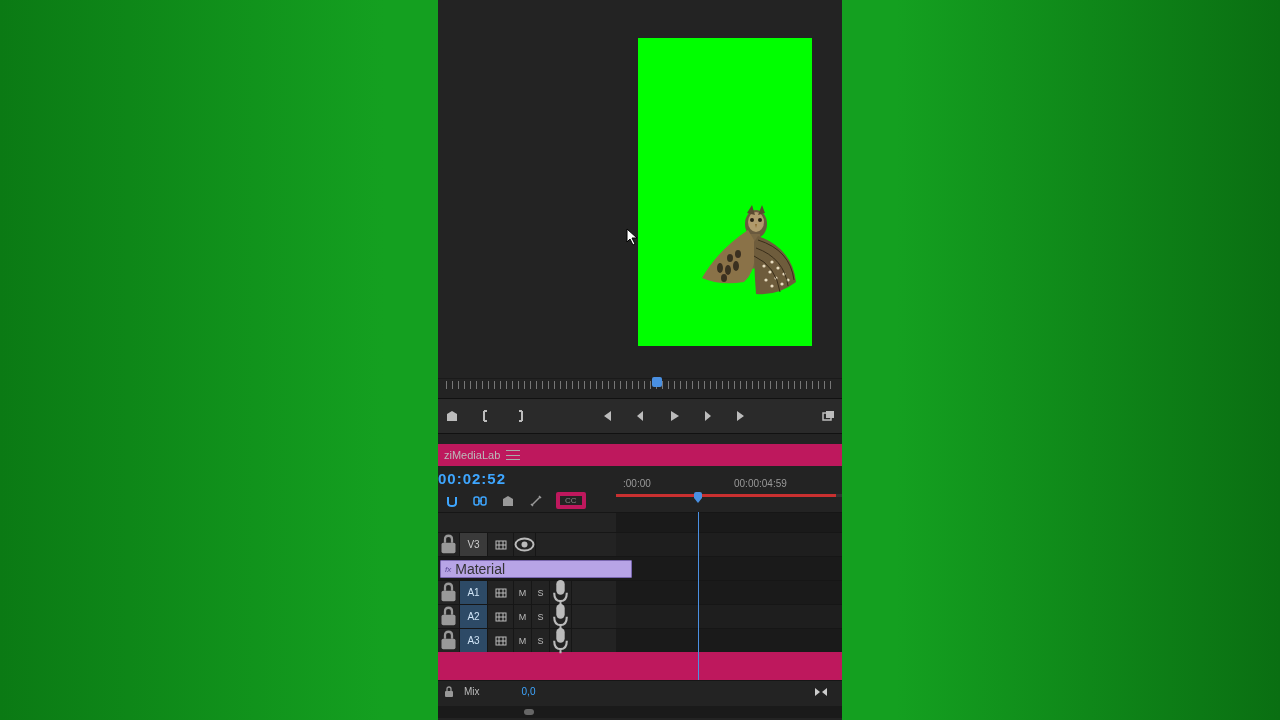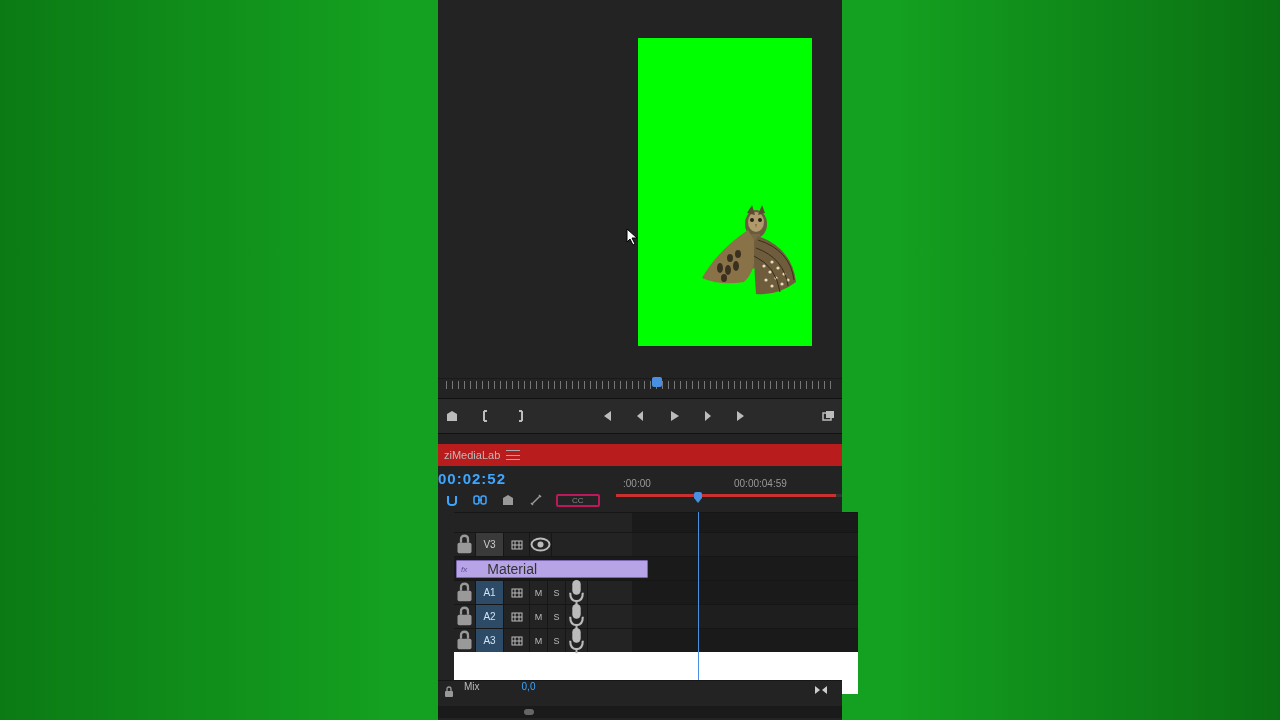--- a/index.html
+++ b/index.html
@@ -16,63 +16,63 @@
 
 .ruler{position:absolute;left:0;top:378px;width:100%;height:12px;background:#232323;border-top:1px solid #1a1a1a}
 .ticks{position:absolute;left:8px;right:8px;top:2px;height:8px;background:repeating-linear-gradient(90deg,#777 0 1px,transparent 1px 6px)}
 .ruler-head{position:absolute;top:-2px;left:214px;width:10px;height:10px;background:#4a90e2;border-radius:2px}
 
 .transport{position:absolute;left:0;top:398px;width:100%;height:36px;background:#2a2a2a;display:flex;align-items:center;justify-content:center;gap:18px;border-top:1px solid #111;border-bottom:1px solid #111}
 .tbtn{width:16px;height:16px;display:flex;align-items:center;justify-content:center;color:#bcbcbc;cursor:pointer;font-size:12px}
 .tbtn svg{width:14px;height:14px;fill:#bcbcbc}
 .transport .spacer{width:34px}
 
-.seqhdr{position:absolute;left:0;top:444px;width:100%;height:22px;display:flex;align-items:center;background:#b91c1c;font-size:11px;color:#bbb}
+.seqhdr{position:absolute;left:0;top:444px;width:100%;height:22px;display:flex;align-items:center;background:#be185d;font-size:11px;color:#bbb}
 .seqhdr .tab{padding:0 6px}
 .seqhdr .menu{width:14px;height:10px;display:flex;flex-direction:column;justify-content:space-between}
 .seqhdr .menu span{display:block;height:1px;background:#aaa}
 
 .timerow{position:absolute;left:0;top:466px;width:100%;height:44px;background:#232323}
 .tc{position:absolute;left:0;top:4px;font-size:15px;font-weight:600;color:#3ea6ff;letter-spacing:1px}
 .toolrow{position:absolute;left:6px;top:26px;display:flex;gap:12px;align-items:center}
 .ticon{width:16px;height:16px;display:flex;align-items:center;justify-content:center;color:#3ea6ff;cursor:pointer}
 .ticon.dim{color:#999}
 .ticon svg{width:14px;height:14px;fill:currentColor}
-.cc{border:2px solid #be185d;border-radius:2px;font-size:8px;padding:0 14px;color:#888}
+.cc{border:4px solid #be185d;border-radius:2px;font-size:8px;padding:0 5px;color:#888}
 
 .tlruler{position:absolute;left:178px;top:478px;right:0;height:28px;background:#232323}
 .tltick-area{position:absolute;left:0;top:0;right:0;height:14px}
 .tlabel{position:absolute;top:0;font-size:10px;color:#999}
 .tlplay-line{position:absolute;left:0;top:16px;right:0;height:3px;background:#333}
 .tlplay-used{position:absolute;top:16px;height:3px;background:#c93030}
 .tlhead{position:absolute;top:14px;width:12px;height:12px}
 .tlhead::before{content:"";position:absolute;left:2px;top:0;width:8px;height:6px;background:#4a90e2;border-radius:2px 2px 0 0}
 .tlhead::after{content:"";position:absolute;left:2px;top:6px;width:0;height:0;border-left:4px solid transparent;border-right:4px solid transparent;border-top:5px solid #4a90e2}
 
-.tracks{position:absolute;left:16px;top:512px;width:100%;height:182px;background:#ffffff}
+.tracks{position:absolute;left:0;top:512px;width:100%;height:182px;background:#be185d}
 .track{display:flex;height:24px;border-top:1px solid #161616}
 .track.audio .tlabel-box{background:#2d4a66;color:#cfe3f5}
 .thead{display:flex;align-items:center;width:178px;background:#232323}
 .cell{height:100%;display:flex;align-items:center;justify-content:center;border-right:1px solid #161616}
 .lock{width:22px;color:#999;cursor:pointer}
 .tlabel-box{width:28px;font-size:10px;background:#3a3a3a;color:#ccc;cursor:pointer}
 .tlabel-box.sel{background:#3a5a7a;color:#deeefd}
 .tog{width:26px;color:#bbb;cursor:pointer}
 .tog svg{width:12px;height:12px;fill:#bbb}
 .ms{width:18px;font-size:9px;color:#bbb;cursor:pointer}
 .mic{width:22px;color:#bbb;cursor:pointer}
 .eye{width:22px;cursor:pointer}
 .tlane{flex:1;position:relative;background:#1a1a1a}
 .tlane.alt{background:#1e1e1e}
-.clip{position:absolute;top:3px;height:18px;background:#b7a4e6;border:1px solid #7a67b0;border-radius:1px;display:flex;align-items:center;padding:0 4px;gap:20px}
+.clip{position:absolute;top:3px;height:18px;background:#b7a4e6;border:1px solid #7a67b0;border-radius:1px;display:flex;align-items:center;padding:0 4px;gap:4px}
 .clip .fx{font-size:8px;font-style:italic;color:#5a4896}
 .clip .name{font-size:14px;color:#333}
 .playline{position:absolute;top:0;bottom:0;width:1px;background:#4a90e2}
 
-.mixrow{position:absolute;left:0;top:680px;width:100%;height:22px;background:#232323;display:flex;border-top:1px solid #161616}
+.mixrow{position:absolute;left:0;top:680px;width:100%;height:22px;background:#232323;display:flex;align-items:center;border-top:1px solid #161616}
 .mixrow .lock{width:22px;display:flex;align-items:center;justify-content:center;color:#999}
 .mixrow .mixlbl{font-size:10px;color:#bbb;margin-left:4px}
 .mixrow .mixval{font-size:10px;color:#3ea6ff;margin-left:42px}
 .mixrow .rend{margin-left:auto;margin-right:14px;color:#ccc}
 
 .scroll{position:absolute;left:0;top:706px;width:100%;height:12px;background:#1a1a1a}
 .scroll .knob{position:absolute;left:86px;top:3px;width:10px;height:6px;background:#666;border-radius:3px}
 
 .lanes-area{position:absolute;left:178px;top:512px;right:0;height:168px;pointer-events:none}
 .lanes-area .playline{pointer-events:none}

